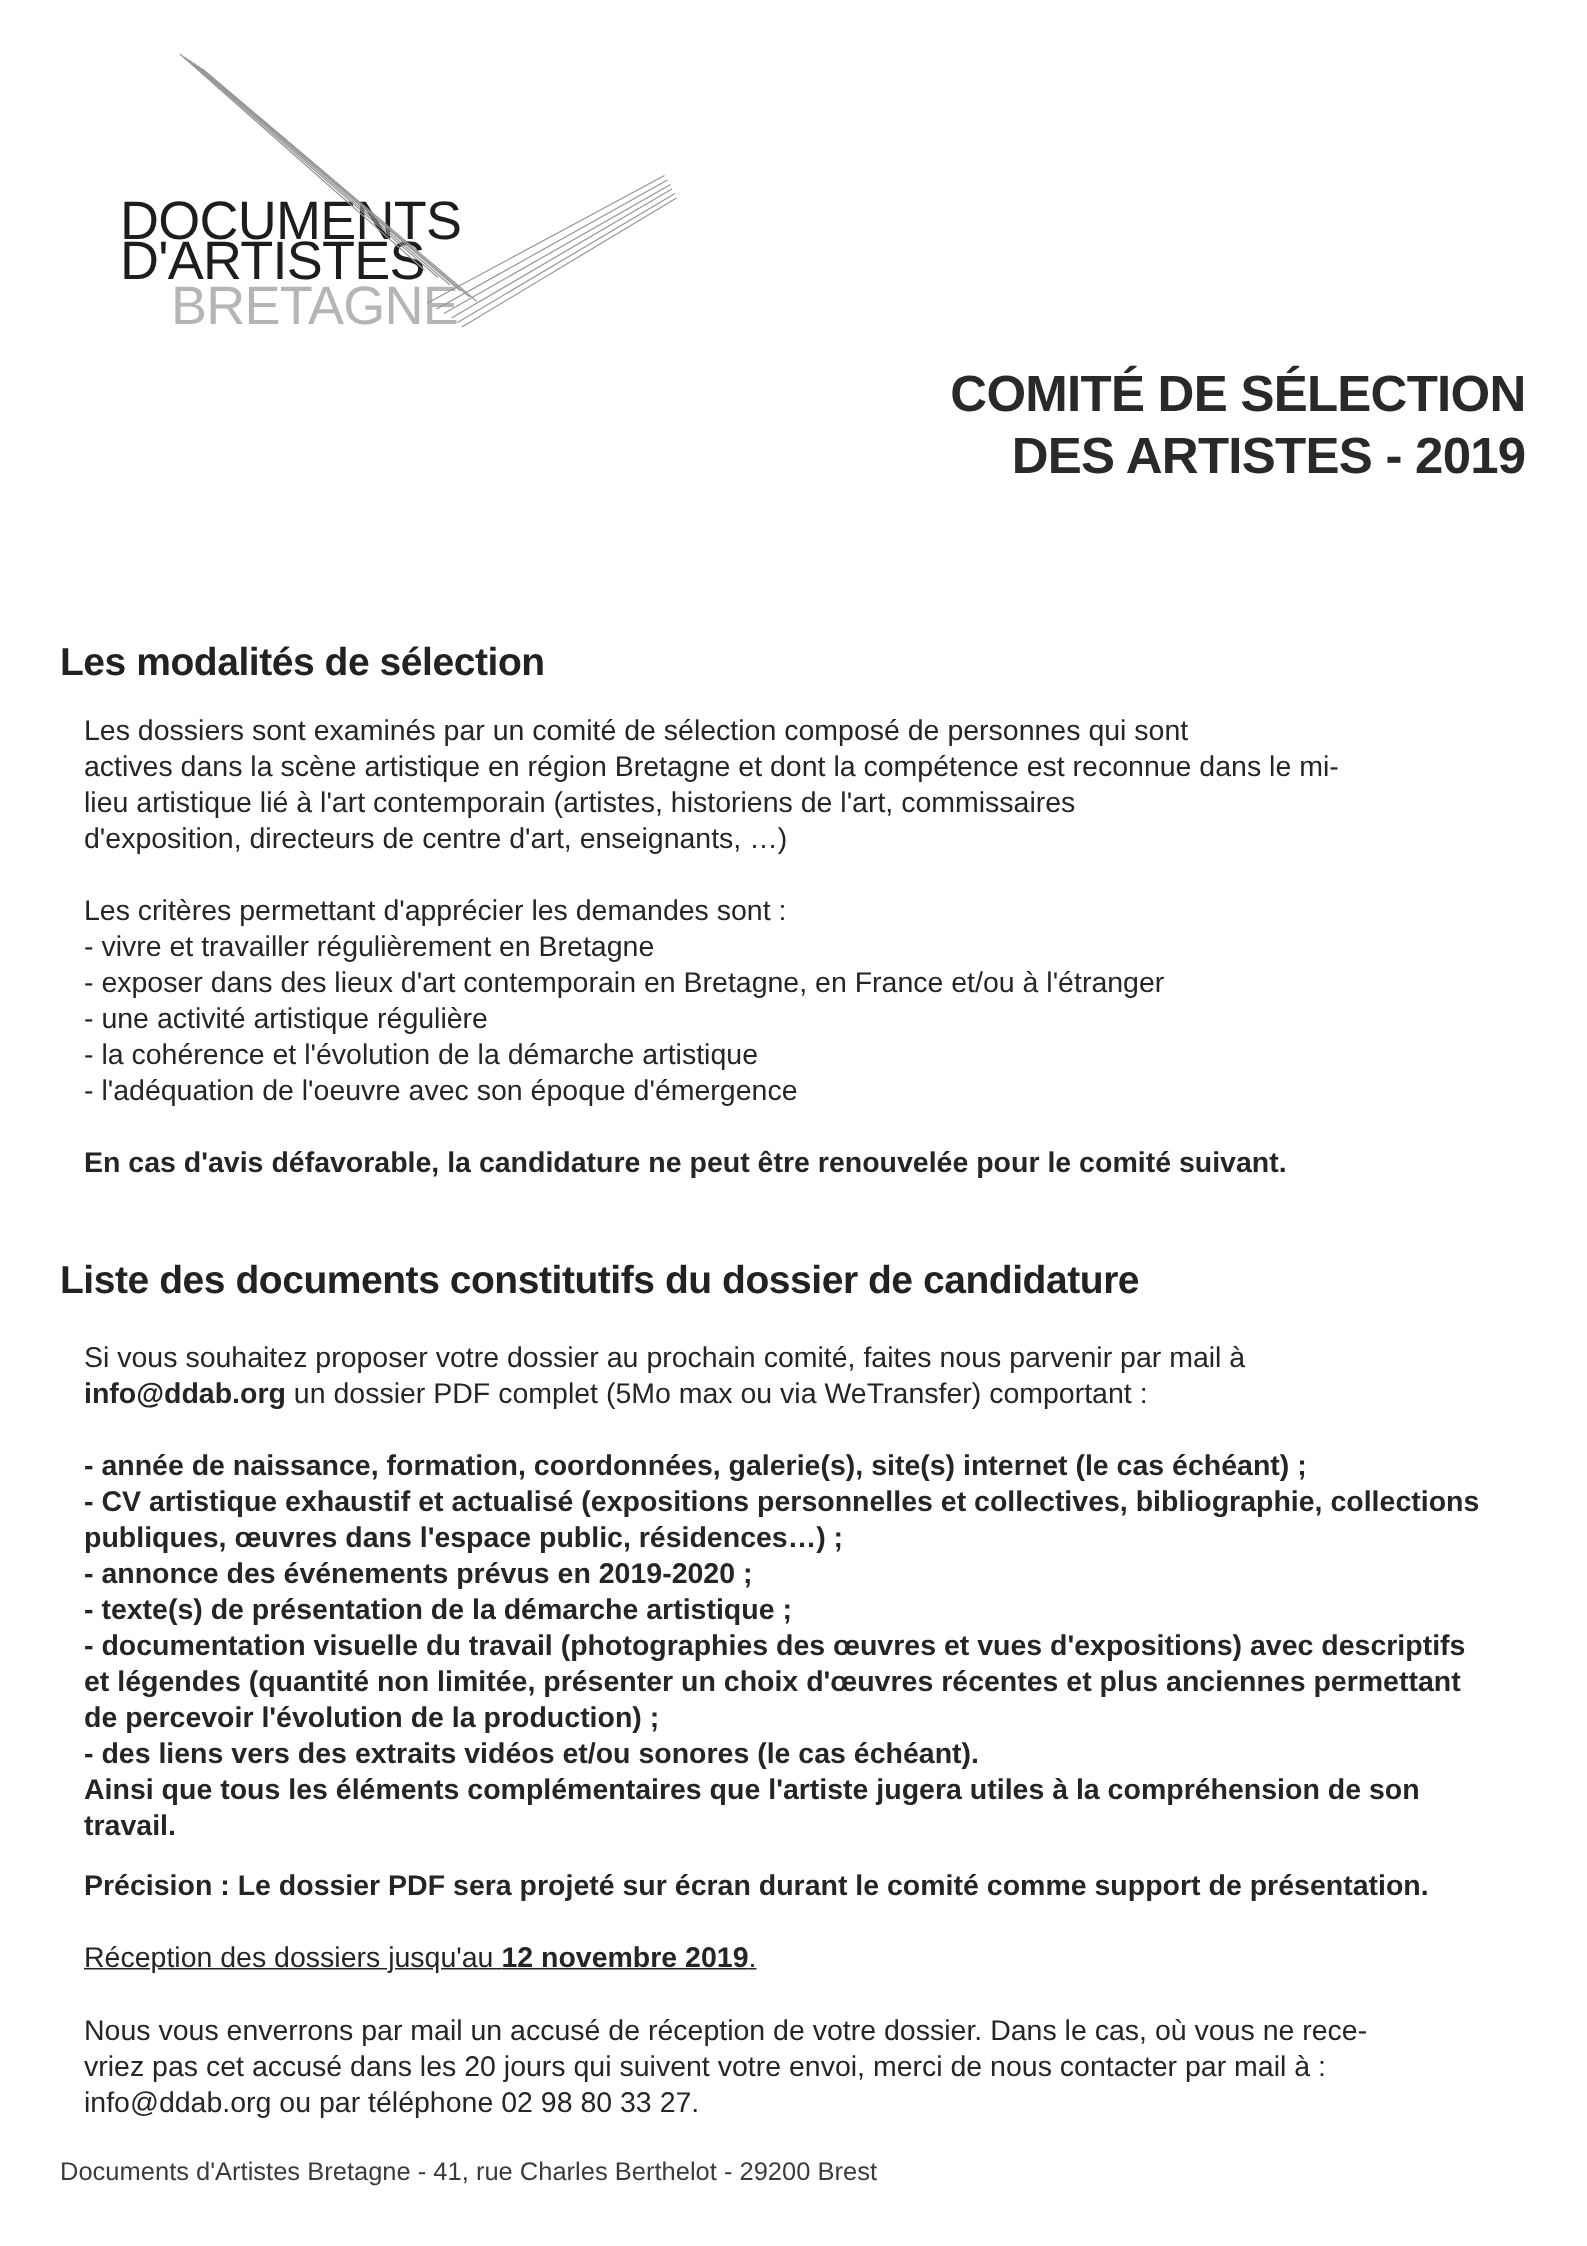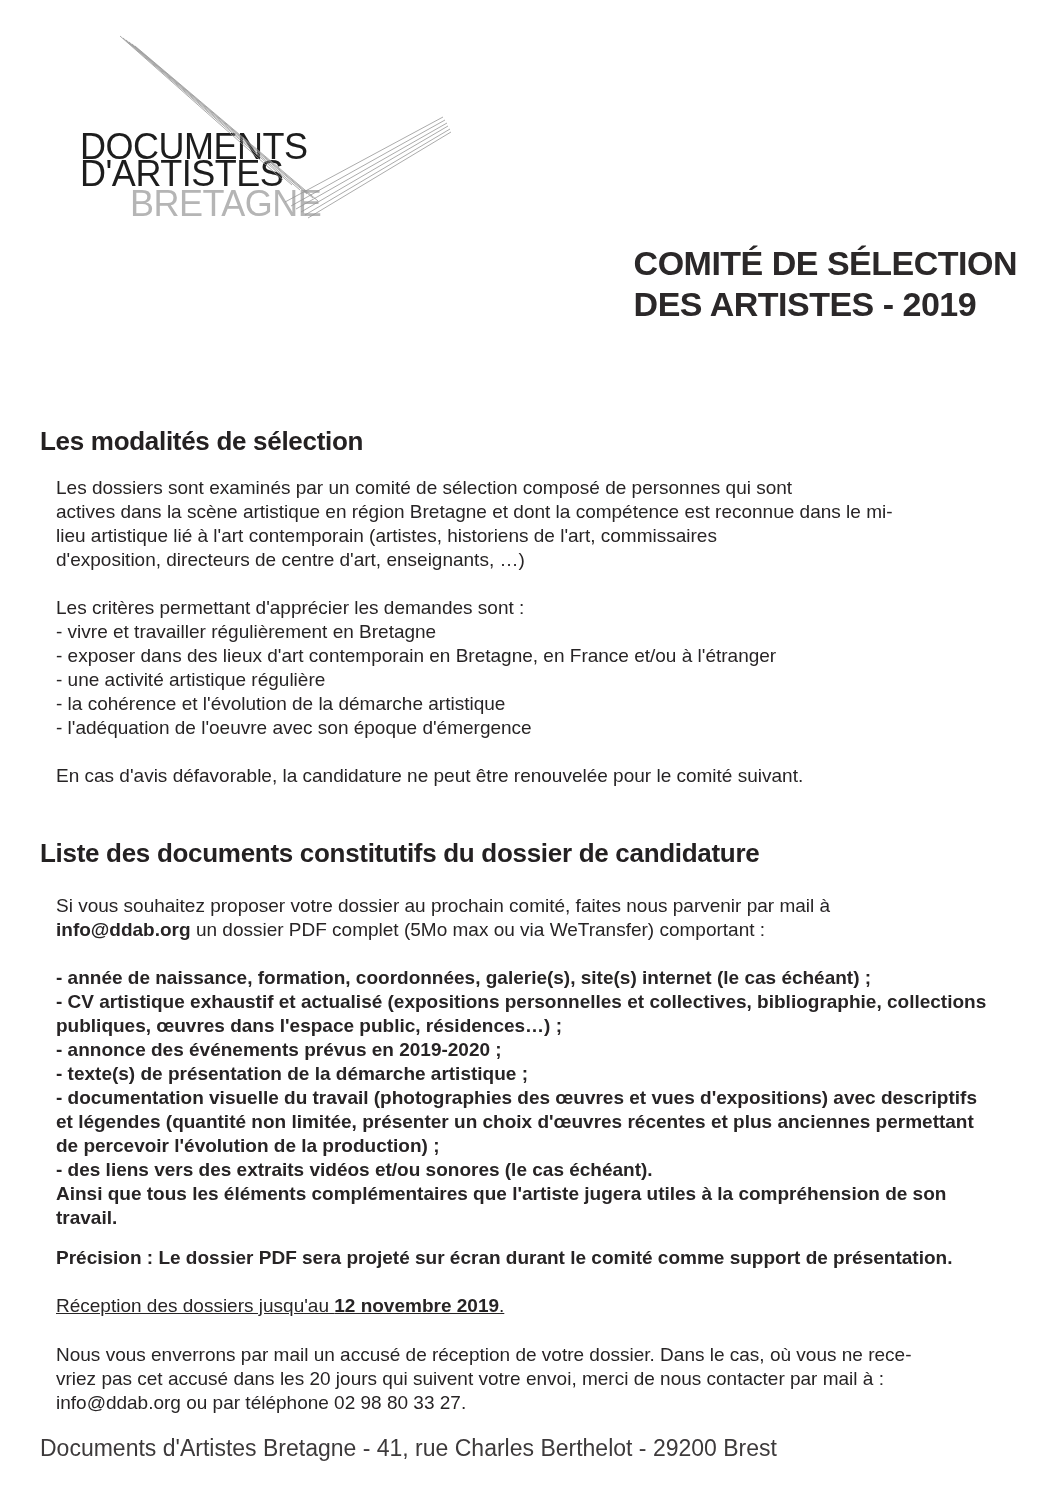--- a/index.html
+++ b/index.html
@@ -6,49 +6,49 @@
   .page {
     position:relative; width:1058px; height:1497px; background:#ffffff;
     font-family:"Liberation Sans", sans-serif; color:#272425; overflow:hidden;
   }
 
   
   .logo { position:absolute; left:0; top:0; width:520px; height:250px; }
   .logo-text { position:absolute; font-size:36px; line-height:36px; letter-spacing:-0.5px; white-space:nowrap; font-weight:400; }
   .logo-l1 { left:80px;  top:129px; color:#1d1d1d; }
   .logo-l2 { left:80px;  top:156px; color:#1d1d1d; }
-  .logo-l3 { left:130px; top:186px; color:#b5b5b5; }
+  .logo-l3 { left:114px; top:186px; color:#b5b5b5; }
   .logo-rays { position:absolute; left:0; top:0; pointer-events:none; }
 
   
   .doc-title {
-    position:absolute; top:243px; right:41px; text-align:left;
+    position:absolute; top:243px; right:41px; text-align:right;
     font-size:34px; line-height:41px; font-weight:bold; letter-spacing:-0.5px;
     color:#2b2829; white-space:pre-line;
   }
 
   
   .content { position:absolute; left:40px; top:426px; width:1000px; font-size:19px; line-height:24px; }
   .content p, .content .para { margin:16px; white-space:pre-line; }
   .section-heading { font-size:26px; line-height:30px; font-weight:bold; letter-spacing:-0.3px; color:#242122; margin:0; white-space:pre-line; }
   .mt-para1     { margin-top:20px !important; }
   .mt-criteria  { margin-top:24px !important; }
-  .mt-para2     { margin-top:24px !important; }
+  .mt-para2     { margin-top:24px !important;font-weight:bold; }
   .mt-h2        { margin-top:50px !important; }
   .mt-intro     { margin-top:26px !important; }
   .mt-items     { margin-top:24px !important;font-weight:bold; }
   .mt-precision { margin-top:14px !important;font-weight:bold; }
   .mt-reception { margin-top:24px !important;text-decoration:underline; }
   .mt-contact   { margin-top:25px !important; }
   .bold-inline  { font-weight:bold; }
 
   
   .footer-address {
     position:absolute; left:40px; top:1436px;
-    font-size:23px; line-height:24px; color:#3d3a3b; white-space:pre-line;
+    font-size:17px; line-height:24px; color:#3d3a3b; white-space:pre-line;
   }
 </style>
 </head>
 <body>
 
 <div class="page">
 
   <div class="logo">
     <div class="logo-text logo-l1">DOCUMENTS</div>
     <div class="logo-text logo-l2">D'ARTISTES</div>

